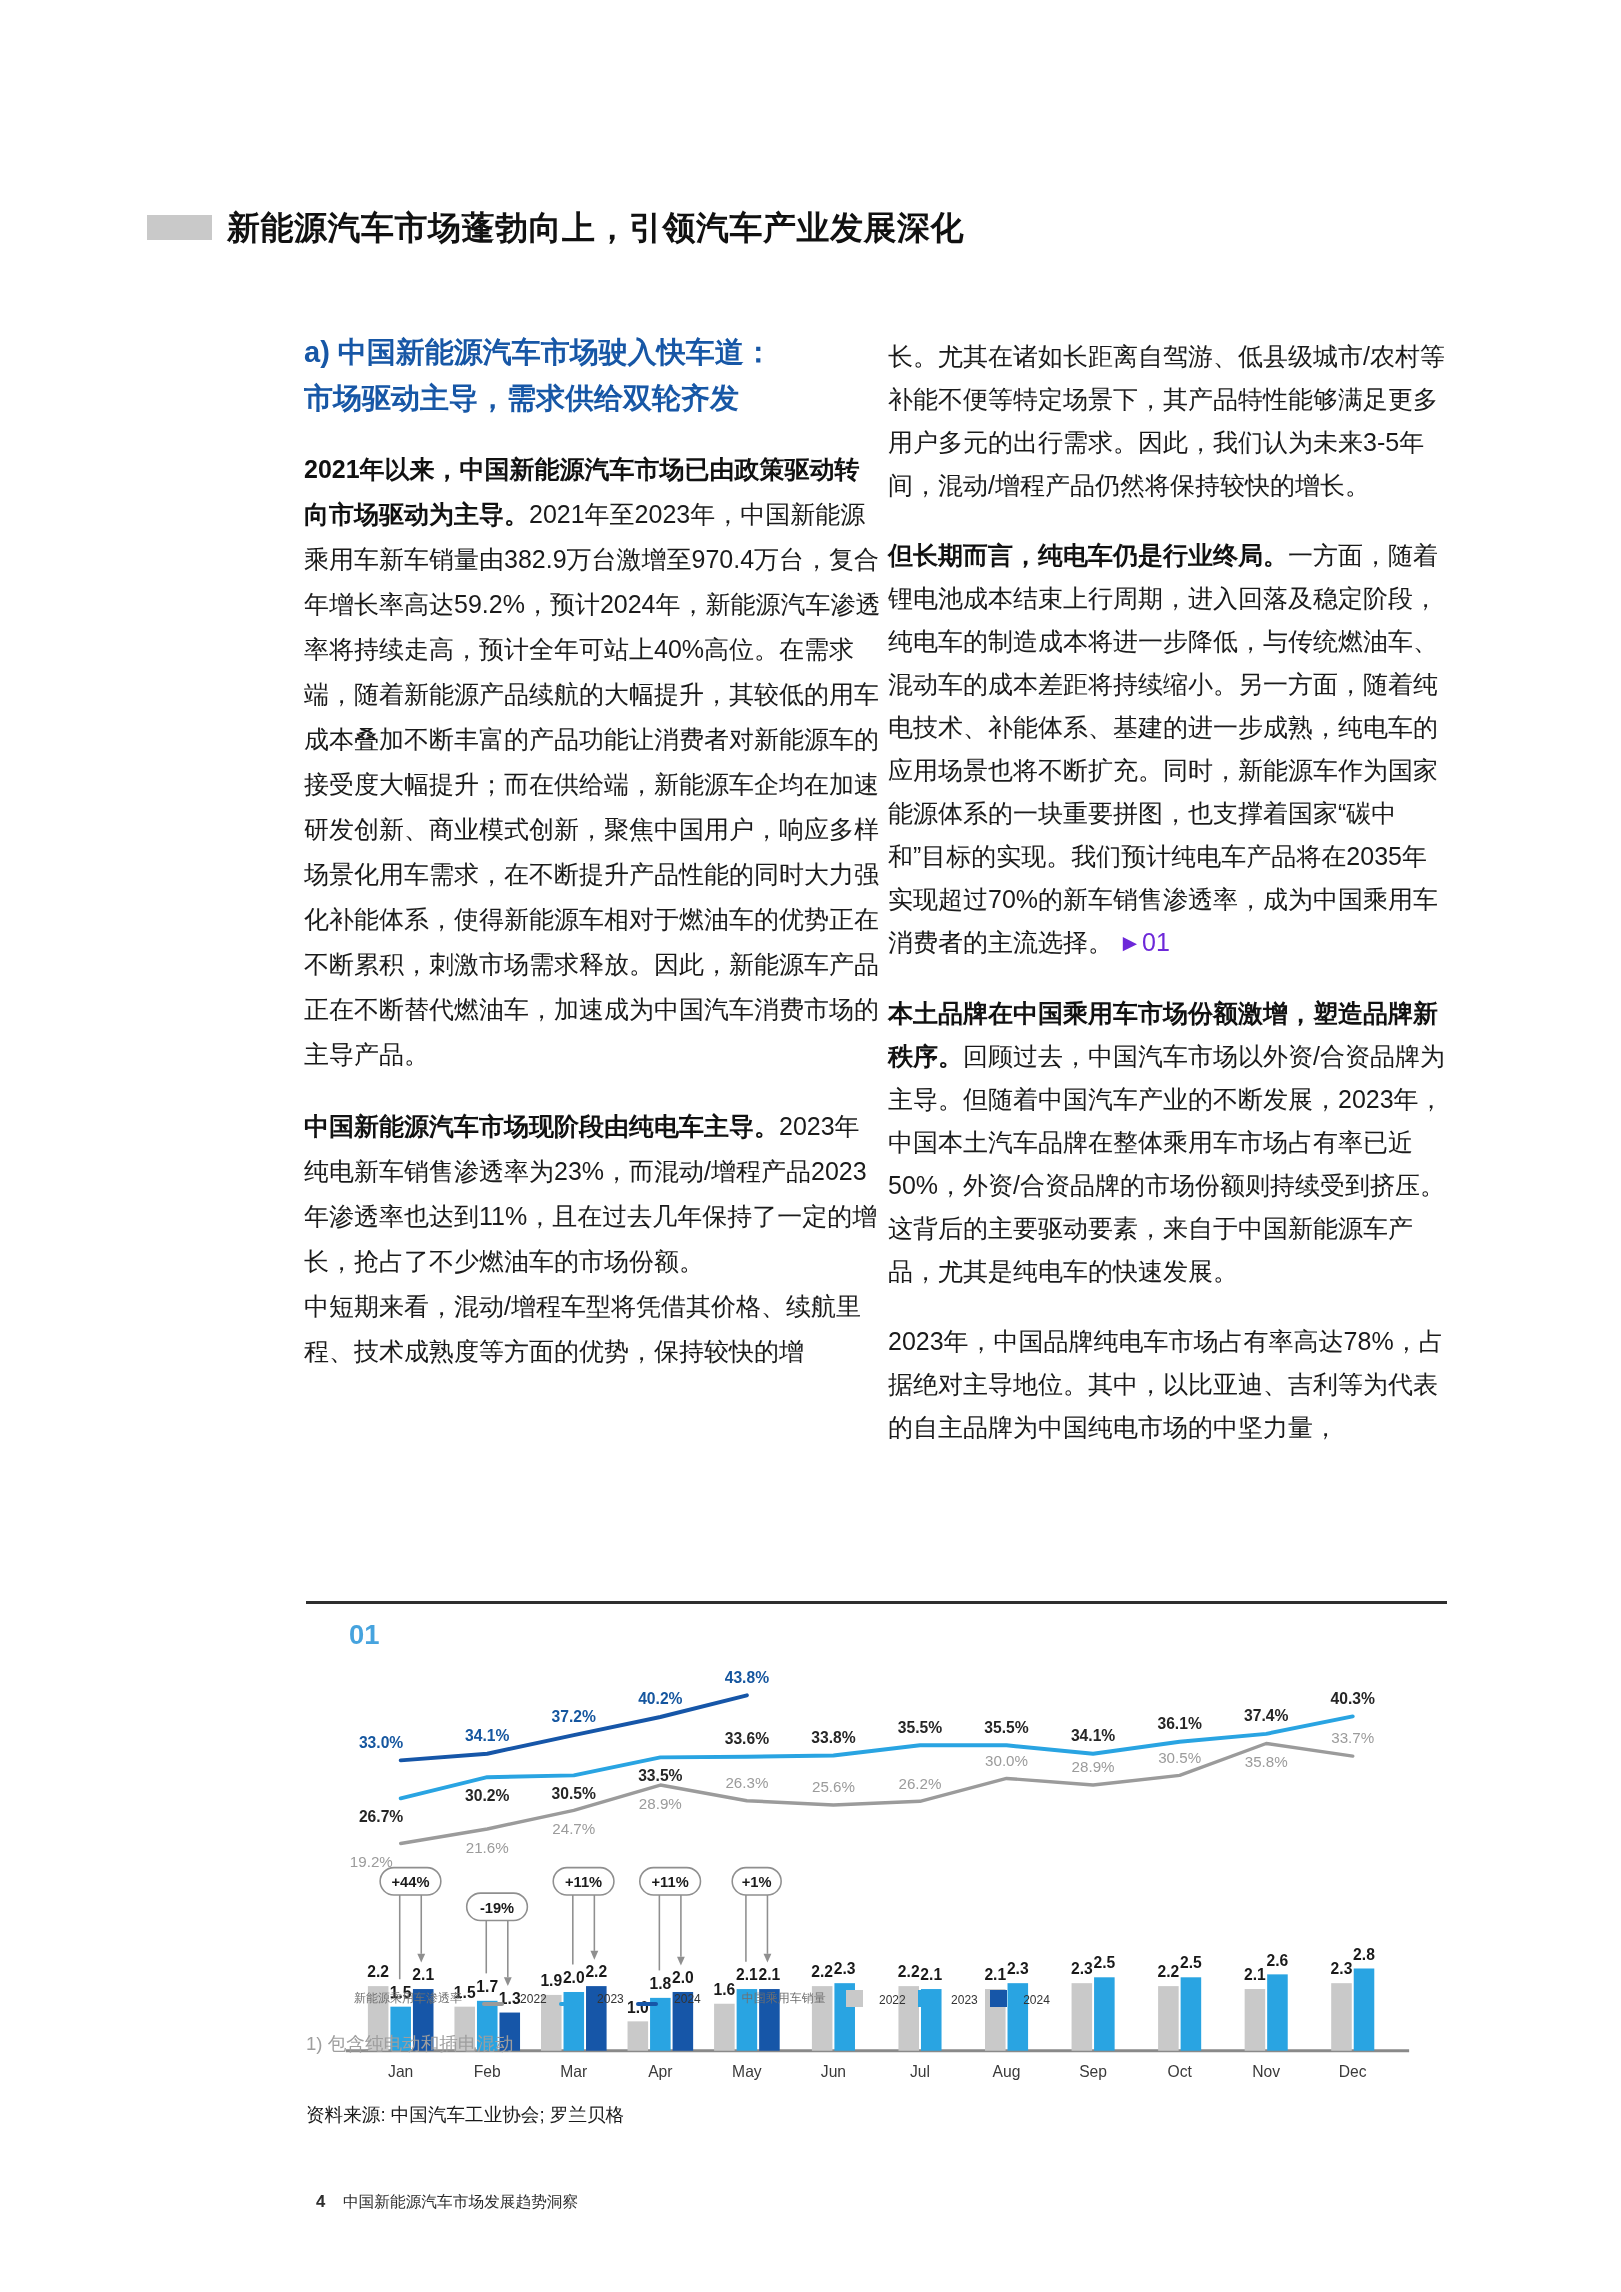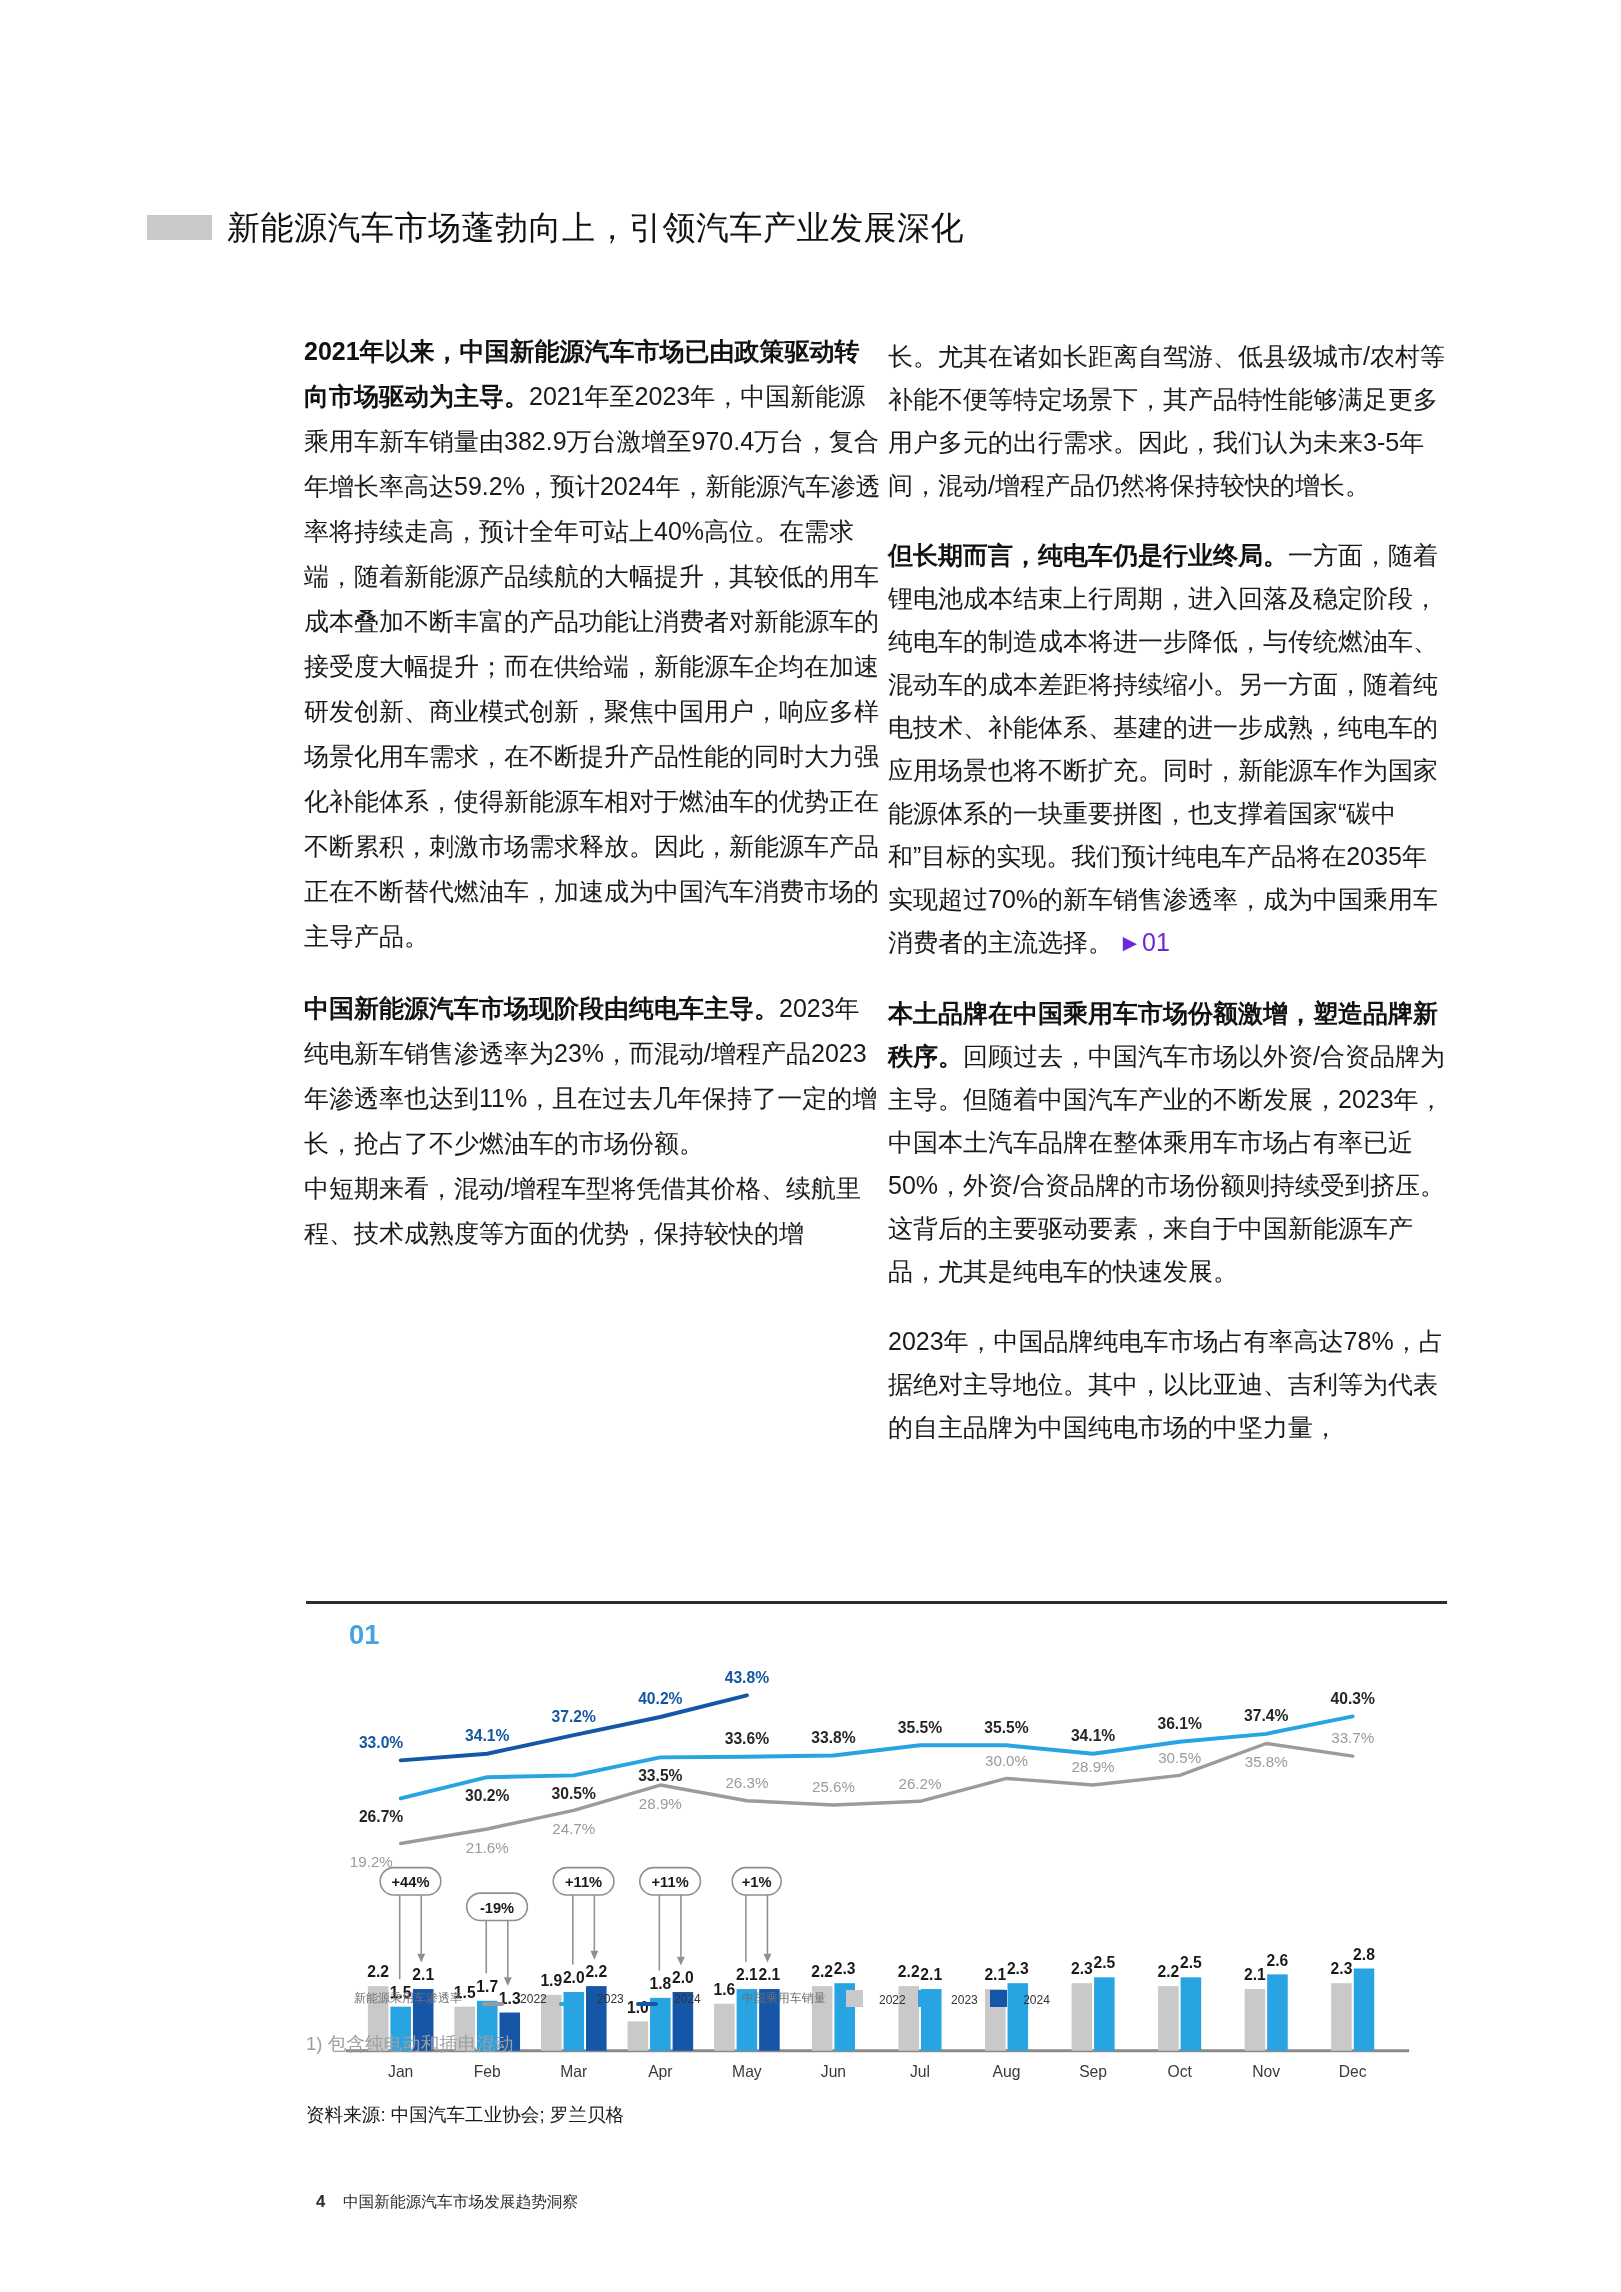--- a/index.html
+++ b/index.html
@@ -1,21 +1,21 @@
 <!DOCTYPE html>
 <html><head>
 <meta charset="utf-8">
 <style>
   html,body{margin:0;padding:0;background:#e8e8e8}
   .page{position:relative;width:1621px;height:2293px;background:#ffffff;margin:0 auto;
         font-family:"Liberation Sans",sans-serif;color:#1a1a1a;overflow:hidden}
 
   
   .accent-block{position:absolute;left:147px;top:215px;width:65px;height:24.5px;background:#c9c9c9}
-  .page-title{position:absolute;left:227px;top:208px;font-size:33px;font-weight:normal;color:#111;
+  .page-title{position:absolute;left:227px;top:208px;font-size:33px;font-weight:bold;color:#111;
               letter-spacing:0.5px;line-height:39px}
 
   
   .col{position:absolute;text-align:left}
   .col-left{left:304px;top:329px;width:578px;font-size:25px;line-height:45px}
   .col-right{left:888px;top:335px;width:559px;font-size:25px;line-height:43px}
   .sec{color:#1757A6;font-size:29px;line-height:46px;font-weight:bold;margin:0 0 25.5px 0;white-space:pre-line}
   .sec.later{margin-top:33px}
   .col p{margin:0 0 27.4px 0}
   .col p.tight{margin-bottom:0}
@@ -59,20 +59,22 @@
 </style>
 </head>
 <body>
 
 <div class="page">
 
   <div class="accent-block"></div>
   <div class="page-title">新能源汽车市场蓬勃向上，引领汽车产业发展深化</div>
 
   <div class="col col-left">
+    <h2 class="sec">a) 中国新能源汽车市场驶入快车道：
+市场驱动主导，需求供给双轮齐发</h2>
     <p><strong>2021年以来，中国新能源汽车市场已由政策驱动转向市场驱动为主导。</strong><span>2021年至2023年，中国新能源乘用车新车销量由382.9万台激增至970.4万台，复合年增长率高达59.2%，预计2024年，新能源汽车渗透率将持续走高，预计全年可站上40%高位。在需求端，随着新能源产品续航的大幅提升，其较低的用车成本叠加不断丰富的产品功能让消费者对新能源车的接受度大幅提升；而在供给端，新能源车企均在加速研发创新、商业模式创新，聚焦中国用户，响应多样场景化用车需求，在不断提升产品性能的同时大力强化补能体系，使得新能源车相对于燃油车的优势正在不断累积，刺激市场需求释放。因此，新能源车产品正在不断替代燃油车，加速成为中国汽车消费市场的主导产品。</span></p>
     <p class="tight"><strong>中国新能源汽车市场现阶段由纯电车主导。</strong><span>2023年纯电新车销售渗透率为23%，而混动/增程产品2023年渗透率也达到11%，且在过去几年保持了一定的增长，抢占了不少燃油车的市场份额。</span></p>
     <p>中短期来看，混动/增程车型将凭借其价格、续航里程、技术成熟度等方面的优势，保持较快的增</p>
   </div>
 
   <div class="col col-right">
     <p>长。尤其在诸如长距离自驾游、低县级城市/农村等补能不便等特定场景下，其产品特性能够满足更多用户多元的出行需求。因此，我们认为未来3-5年间，混动/增程产品仍然将保持较快的增长。</p>
     <p><strong>但长期而言，纯电车仍是行业终局。</strong><span>一方面，随着锂电池成本结束上行周期，进入回落及稳定阶段，纯电车的制造成本将进一步降低，与传统燃油车、混动车的成本差距将持续缩小。另一方面，随着纯电技术、补能体系、基建的进一步成熟，纯电车的应用场景也将不断扩充。同时，新能源车作为国家能源体系的一块重要拼图，也支撑着国家“碳中和”目标的实现。我们预计纯电车产品将在2035年实现超过70%的新车销售渗透率，成为中国乘用车消费者的主流选择。</span><span class="ref"><span class="tri">▶</span><span>01</span></span></p>
     <p><strong>本土品牌在中国乘用车市场份额激增，塑造品牌新秩序。</strong><span>回顾过去，中国汽车市场以外资/合资品牌为主导。但随着中国汽车产业的不断发展，2023年，中国本土汽车品牌在整体乘用车市场占有率已近50%，外资/合资品牌的市场份额则持续受到挤压。 这背后的主要驱动要素，来自于中国新能源车产品，尤其是纯电车的快速发展。</span></p>
     <p>2023年，中国品牌纯电车市场占有率高达78%，占据绝对主导地位。其中，以比亚迪、吉利等为代表的自主品牌为中国纯电市场的中坚力量，</p>

